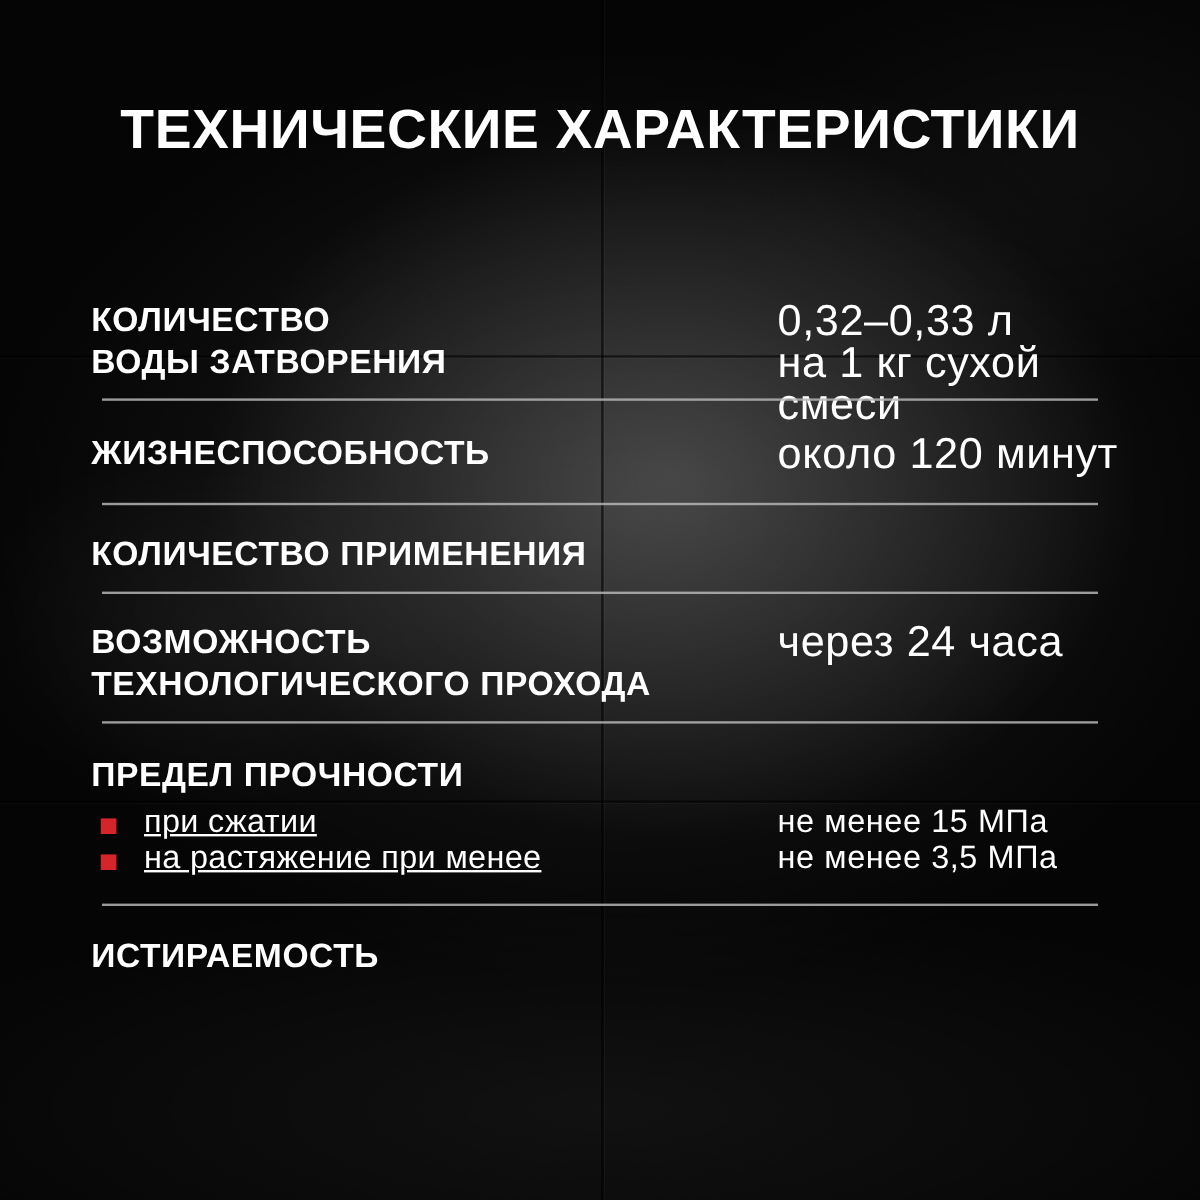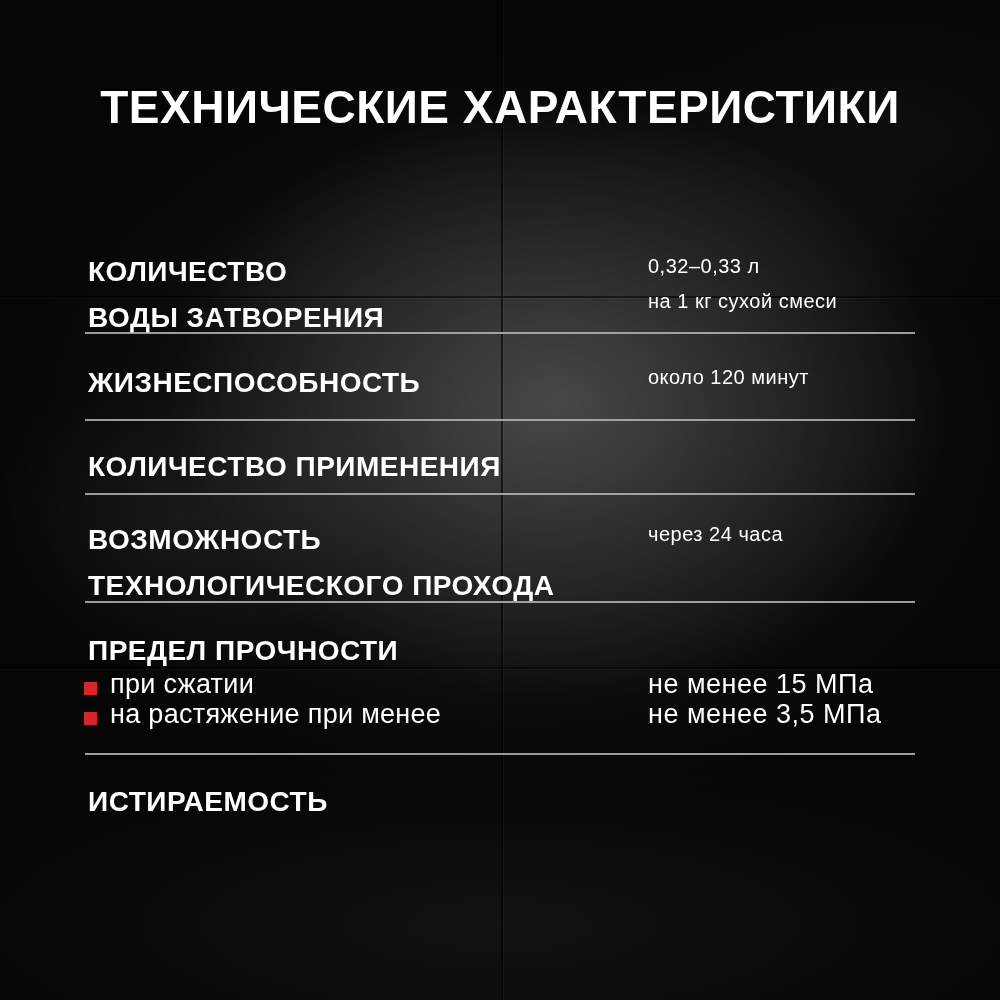--- a/index.html
+++ b/index.html
@@ -25,33 +25,34 @@
   .seam-h {
     position:absolute; left:0; right:0; height:2px;
     background:rgba(0,0,0,0.55); box-shadow:0 1px 1px rgba(255,255,255,0.04);
   }
   .title {
     position:absolute; top:84px; left:0; width:1000px; margin:0;
     text-align:center; font-size:46px; line-height:46px; font-weight:bold;
     letter-spacing:0.5px; color:var(--text, #fff);
   }
   .label {
-    position:absolute; left:88px; width:540px;
-    font-size:28px; line-height:46px; font-weight:bold; letter-spacing:0.5px;
+    position:absolute; left:76px; width:540px;
+    font-size:28px; line-height:35px; font-weight:bold; letter-spacing:0.5px;
     white-space:pre-line; color:var(--text, #fff);
   }
   .value {
     position:absolute; left:648px; width:330px;
-    font-size:20px; line-height:35px; font-weight:normal; letter-spacing:0.5px;
+    font-size:36px; line-height:35px; font-weight:normal; letter-spacing:0.5px;
     white-space:pre-line; color:var(--text, #fff);
   }
   .sublabel {
-    position:absolute; left:110px; width:500px;
+    position:absolute; left:120px; width:500px;
     font-size:27px; line-height:30px; font-weight:normal; letter-spacing:0.3px;
     color:var(--text, #fff);
+    text-decoration:underline;
   }
   .value.sub { font-size:27px; line-height:30px; }
   .bullet {
     position:absolute; left:84px; width:13px; height:13px;
     background:var(--bullet_red, #d6242b);
   }
   .sep {
     position:absolute; left:85px; width:830px; height:2px;
     background:var(--separator, #b5b5b5); opacity:0.85;
   }

